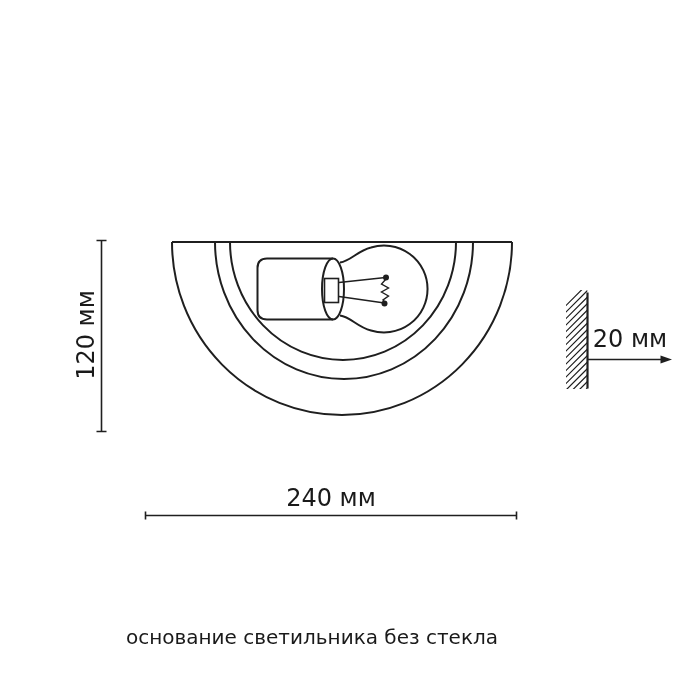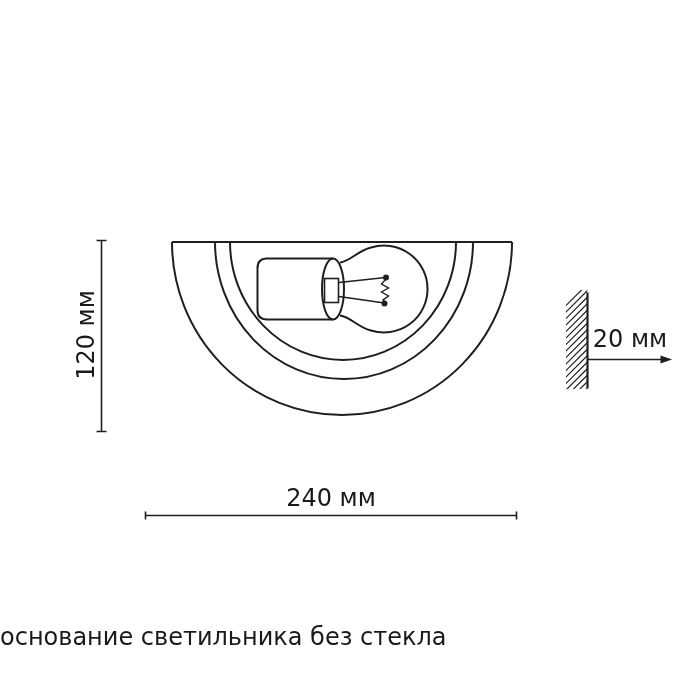--- a/index.html
+++ b/index.html
@@ -43,21 +43,22 @@
   .dim-label {
     fill: #1a1a1a;
     font-family: "DejaVu Sans", sans-serif;
     font-size: 24px;
   }
   .caption {
     position: absolute;
     left: 0;
     top: 622px;
     width: 624px;
-    font-size: 24px;
+    text-align: center;
+    font-size: 20px;
     line-height: 30px;
     color: #1a1a1a;
   }
 </style>
 </head>
 <body>
 
 <div class="canvas">
 
   <svg class="drawing" width="700" height="700" viewBox="0 0 700 700">

